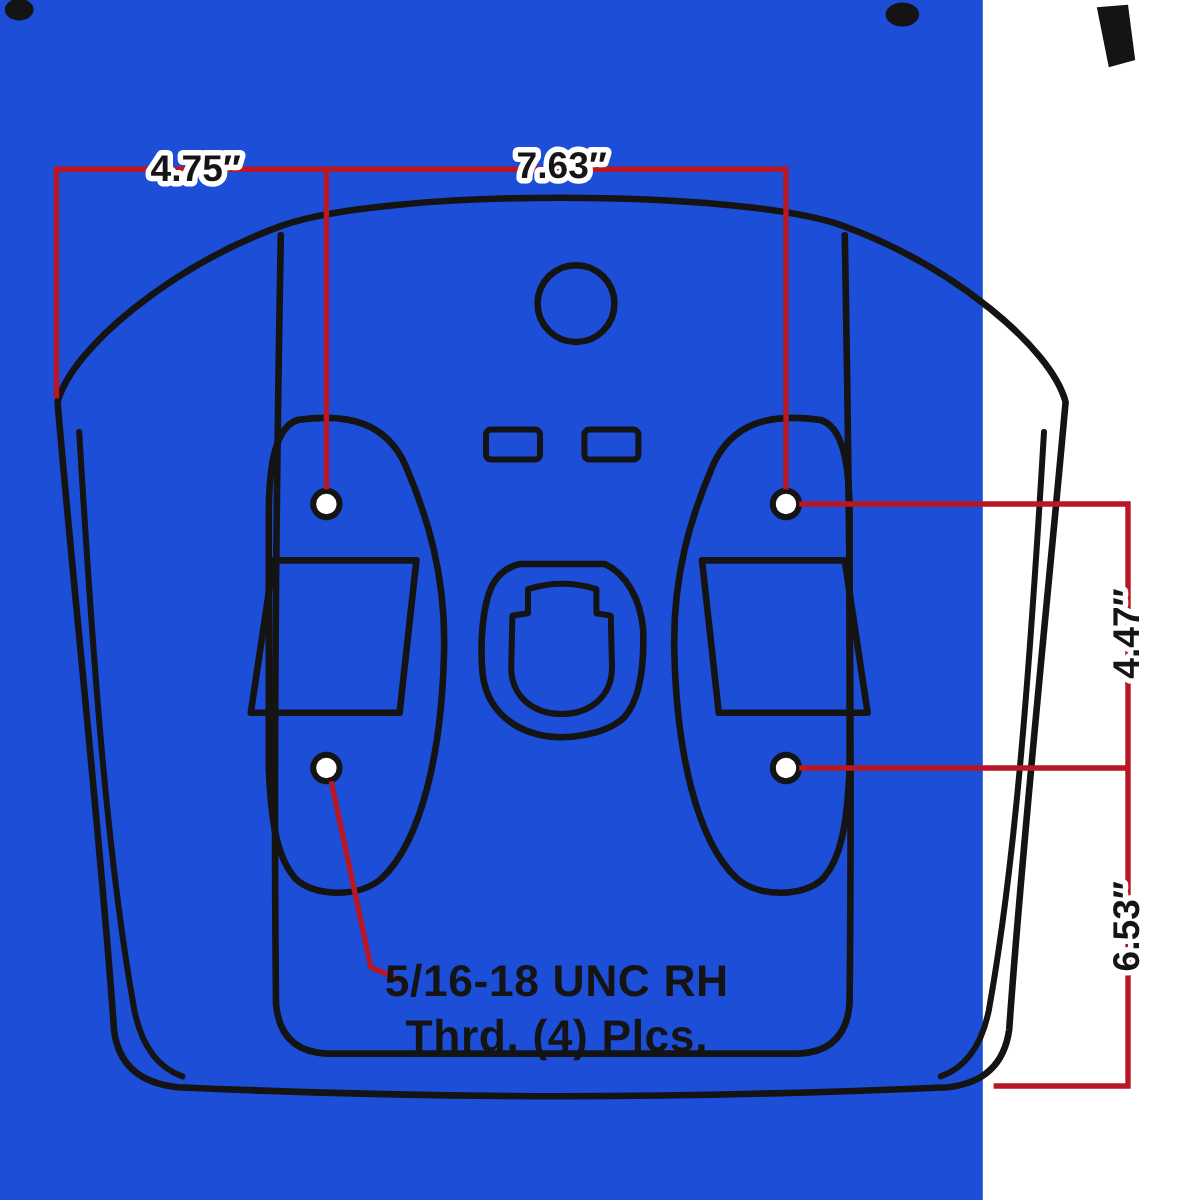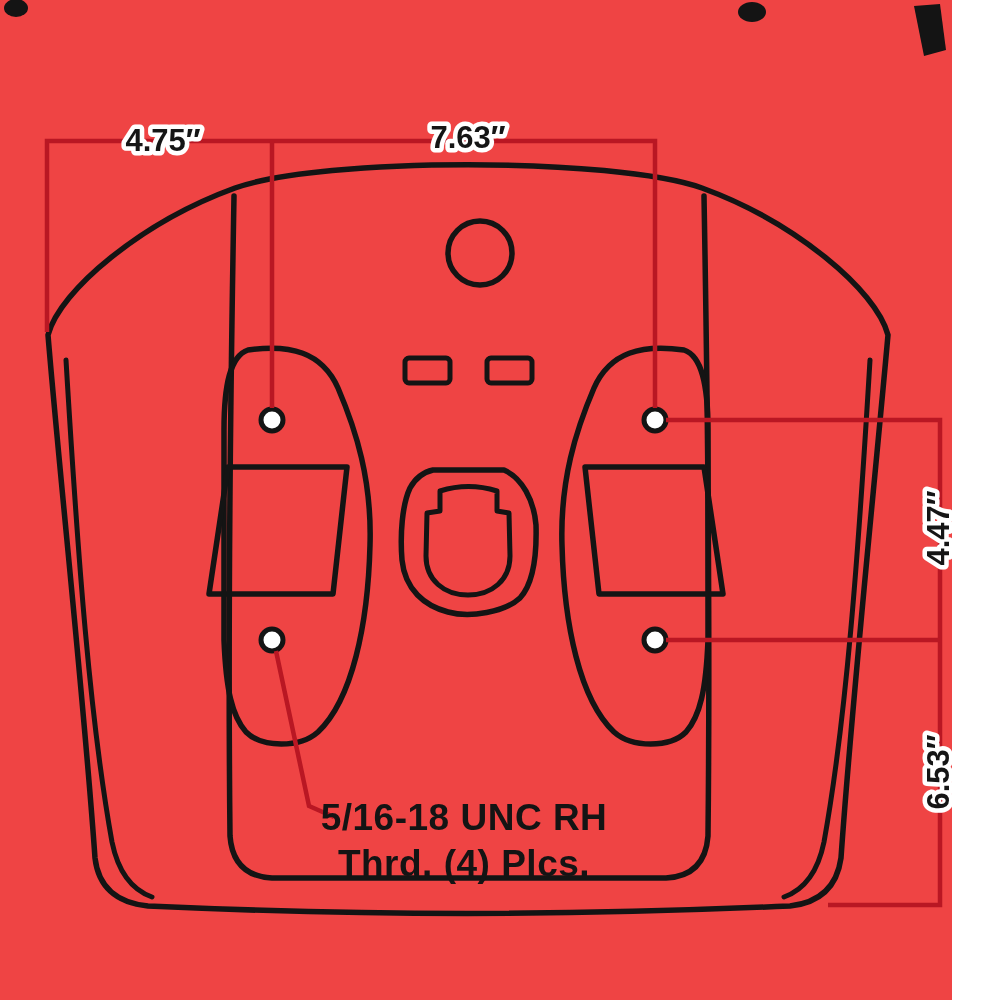--- a/index.html
+++ b/index.html
@@ -6,23 +6,23 @@
     margin: 0;
     padding: 0;
     background: #ffffff;
     width: 1000px;
     height: 1000px;
     overflow: hidden;
     font-family: "Liberation Sans", sans-serif;
   }
   .canvas {
     position: relative;
-    width: 952px;
+    width: 819px;
     height: 1000px;
-    background: #ef4444;
+    background: #1d4ed8;
   }
   svg { display: block; }
 
   
   .blk {
     fill: none;
     stroke: #141414;
     stroke-width: 5.5;
     stroke-linecap: round;
     stroke-linejoin: round;

